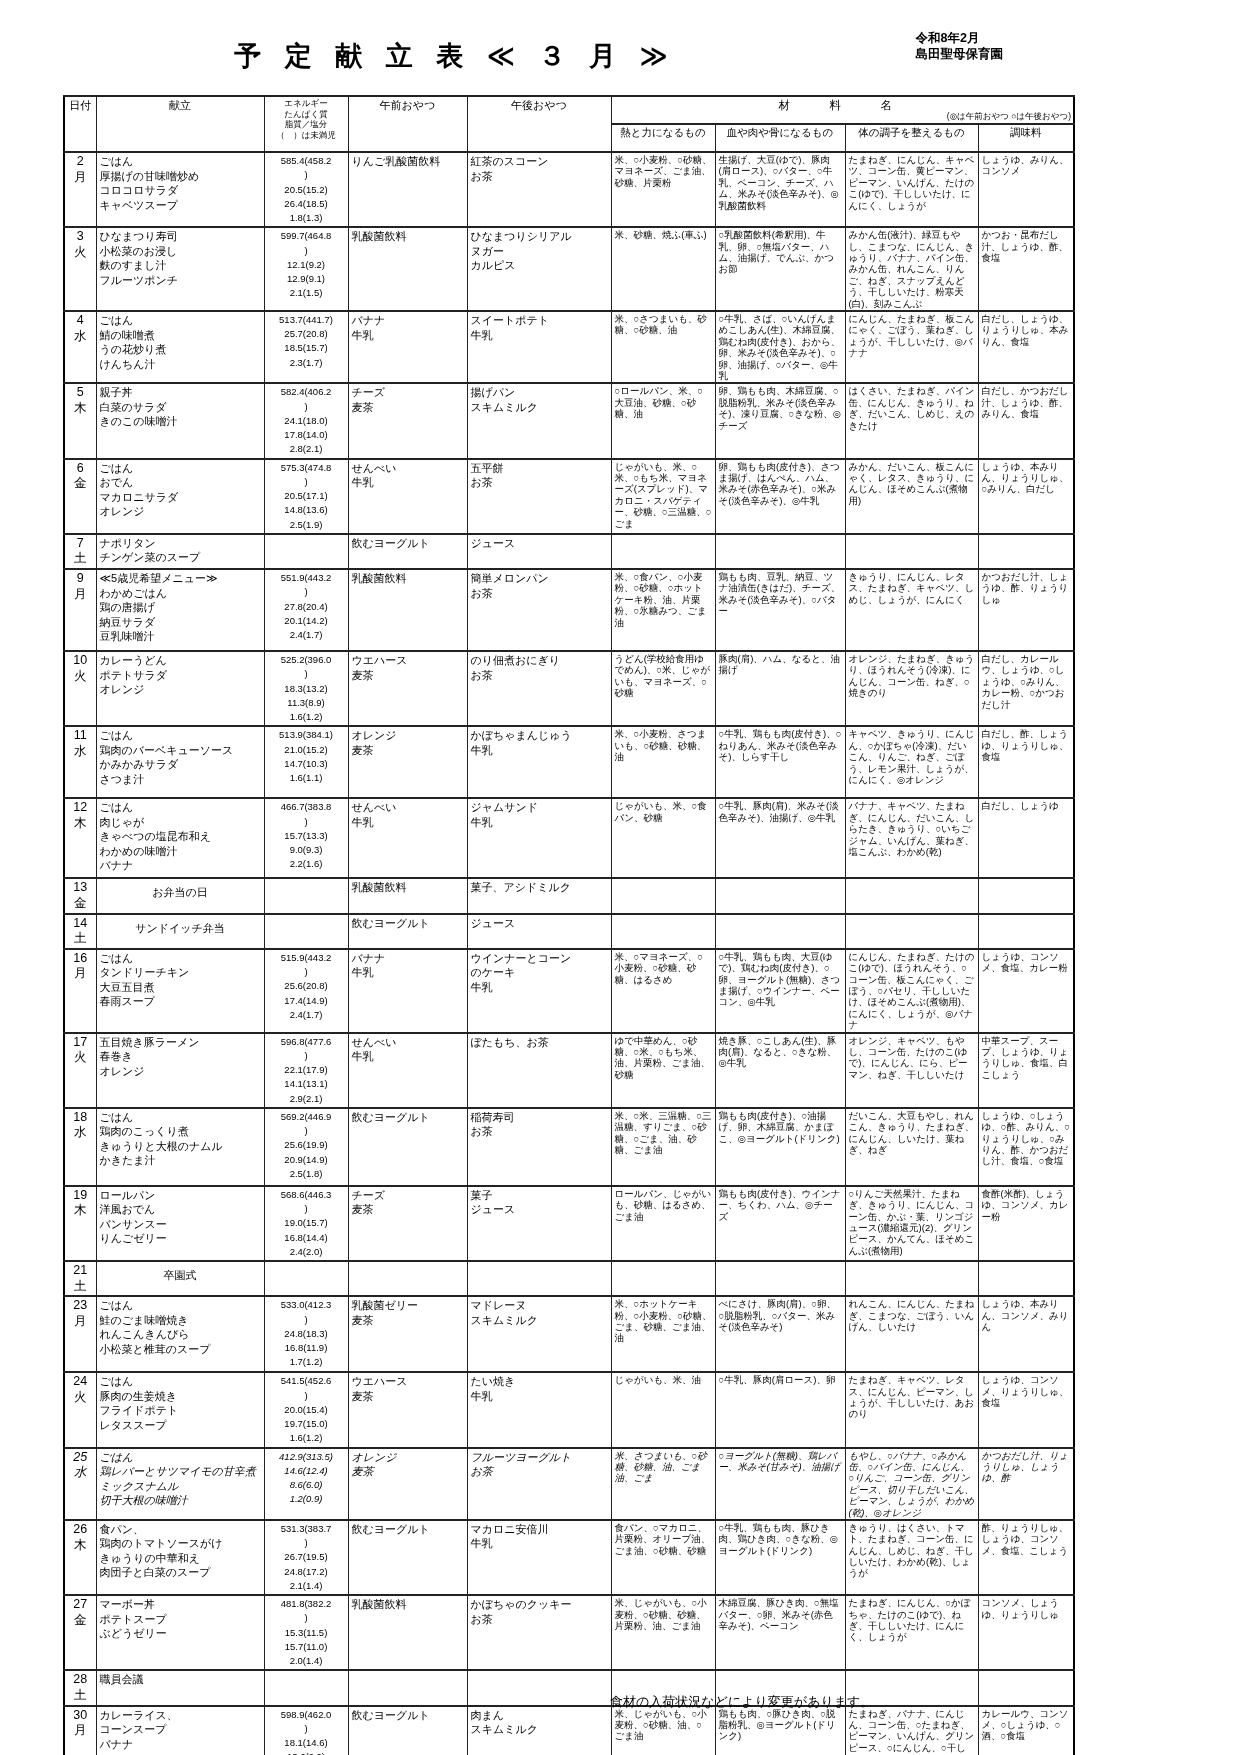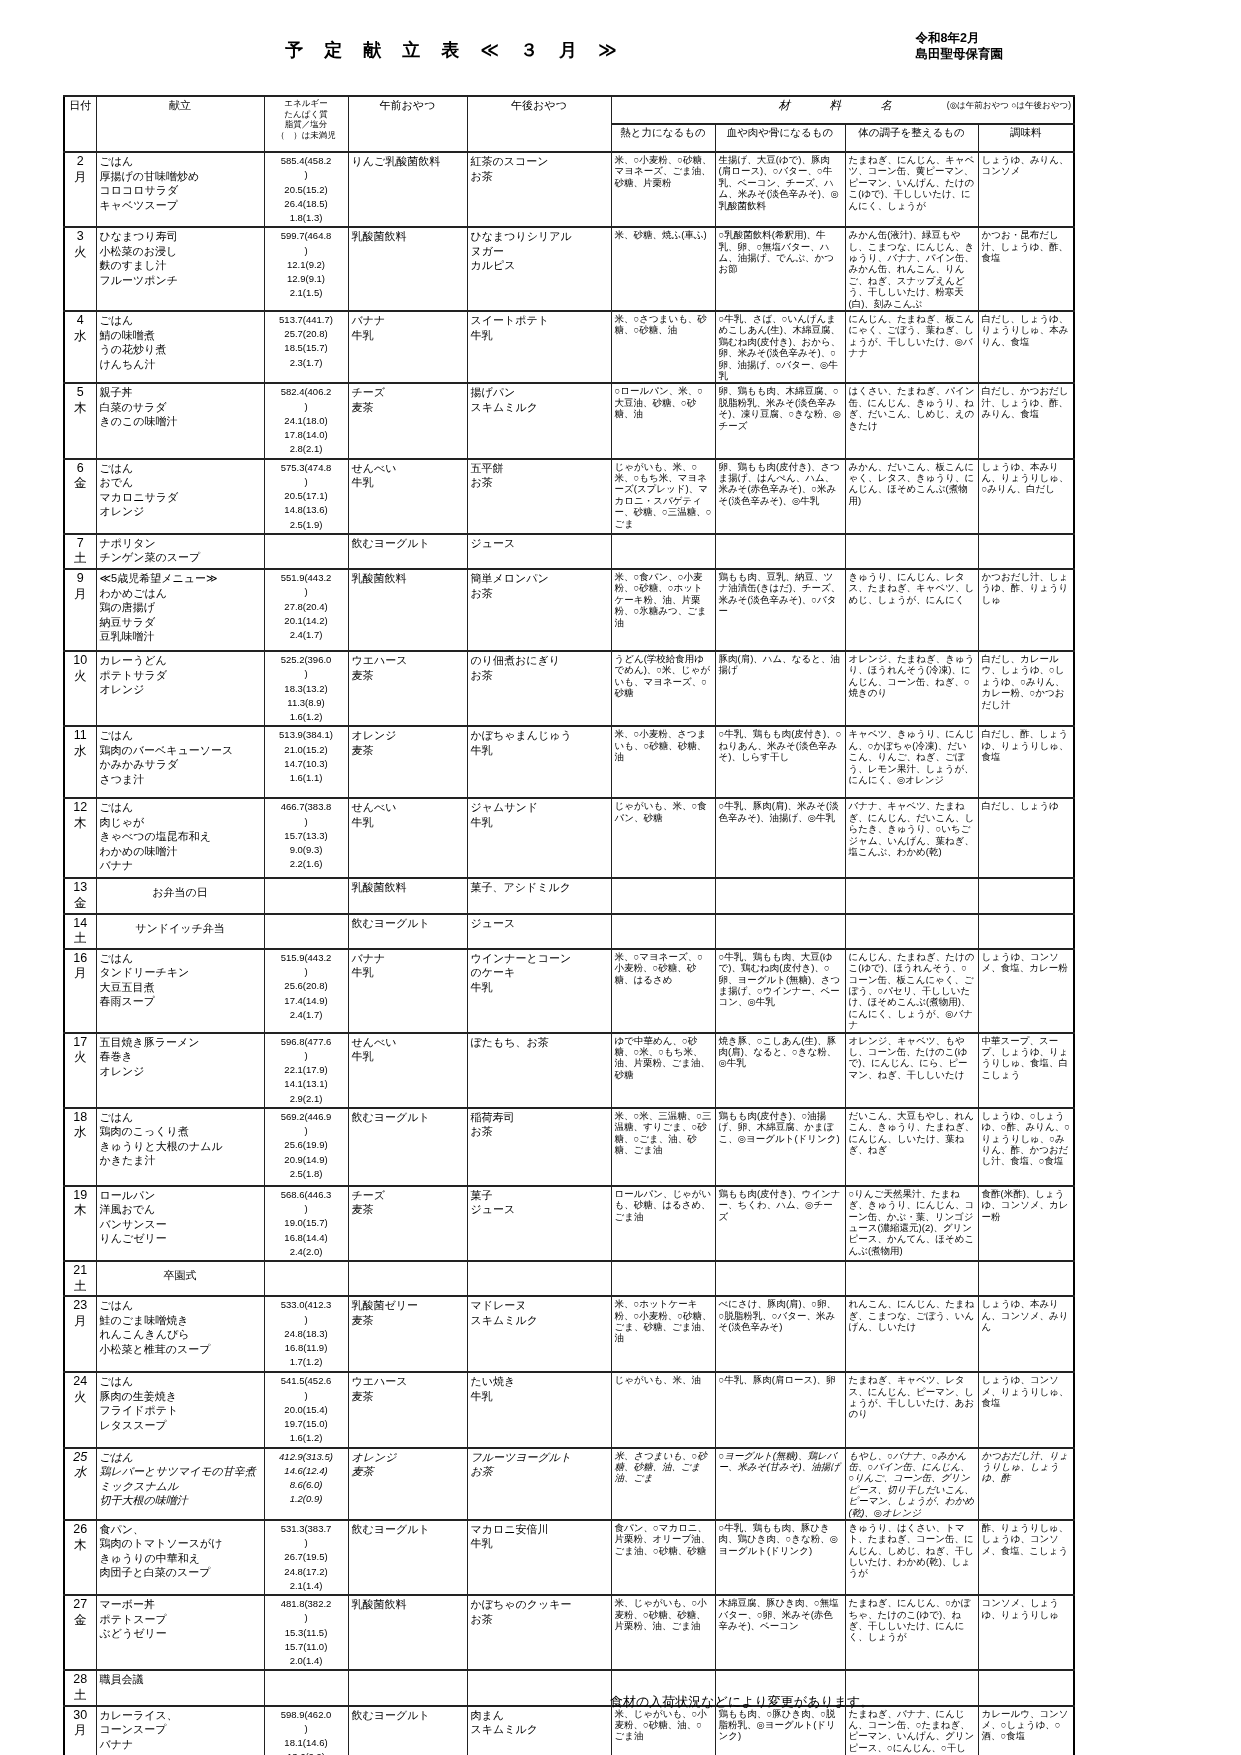--- a/index.html
+++ b/index.html
@@ -1,32 +1,32 @@
 <!DOCTYPE html>
 <html><head>
 <meta charset="utf-8">
 <style>
   html,body{margin:0;padding:0;background:#fff;}
   .page{position:relative;width:1241px;height:1755px;background:#fff;
         font-family:"Liberation Sans","DejaVu Sans",sans-serif;color:#000;}
   .title{position:absolute;left:0;top:38px;width:910px;text-align:center;
-         font-size:18px;font-weight:bold;letter-spacing:8px;}
+         font-size:27px;font-weight:bold;letter-spacing:8px;}
   .orgblock{position:absolute;right:238px;top:30px;font-size:12.5px;font-weight:bold;
             line-height:1.3;text-align:left;}
   table.menu{position:absolute;left:63px;top:95px;width:1010px;border-collapse:collapse;
              table-layout:fixed;}
   table.menu td,table.menu th{border:1px solid #222;padding:1px 3px;vertical-align:top;
              font-weight:normal;overflow:hidden;}
   table.menu{border:2px solid #000;}
   table.menu tr>td,table.menu tr>th{border-top-width:2px;}
   th.hc{text-align:center;vertical-align:middle;font-size:11px;}
   th.hc-nut{font-size:8.5px;line-height:1.25;vertical-align:middle;text-align:center;padding:0;}
   th.hc-ing{position:relative;vertical-align:middle;height:24px;}
-  .ing-title{text-align:center;font-size:11.5px;letter-spacing:14px;font-style:italic;}
-  .ing-note{position:absolute;right:2px;top:3px;font-size:8.5px;letter-spacing:0;}
+  .ing-title{text-align:center;font-size:11.5px;letter-spacing:14px;}
+  .ing-note{position:absolute;right:2px;top:14px;font-size:8.5px;letter-spacing:0;}
   th.hc-sub{text-align:center;vertical-align:middle;font-size:10.5px;height:24px;}
   td.c-date{text-align:center;font-size:12.5px;line-height:1.25;padding-top:2px;}
   td.c-menu{font-size:11px;line-height:1.32;}
   td.c-menu.center{text-align:center;padding-top:6px;}
   td.c-nut{font-size:9.5px;text-align:center;line-height:1.5;padding-top:2px;}
   td.c-am,td.c-pm{font-size:11px;line-height:1.32;}
   td.c-netsu,td.c-chi,td.c-karada,td.c-chomi{font-size:9.5px;line-height:1.2;}
   .footer{position:absolute;left:610px;top:1693px;font-size:13px;}
   .ln{white-space:pre-wrap;}
 </style>

